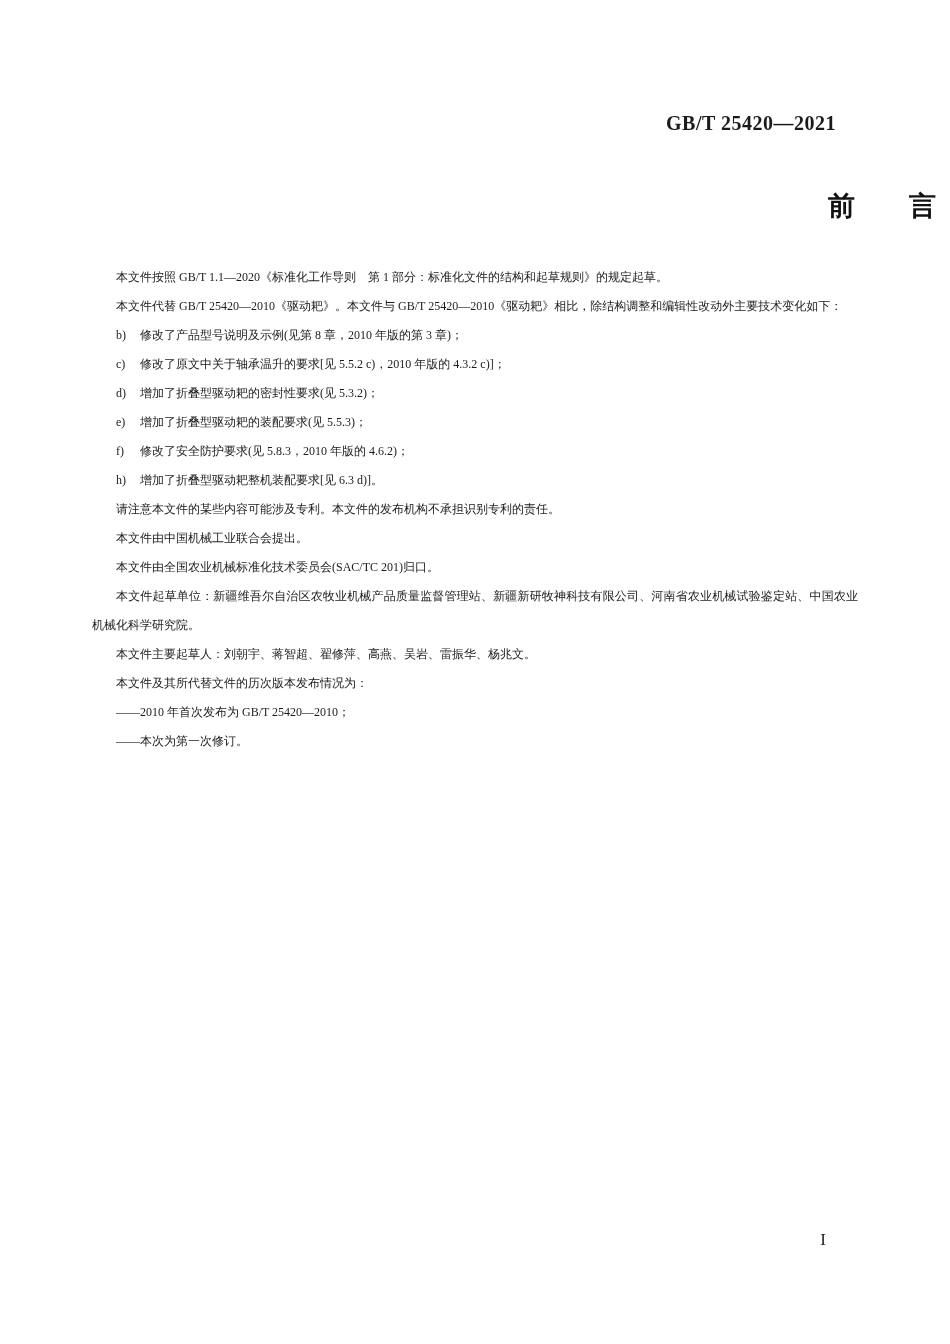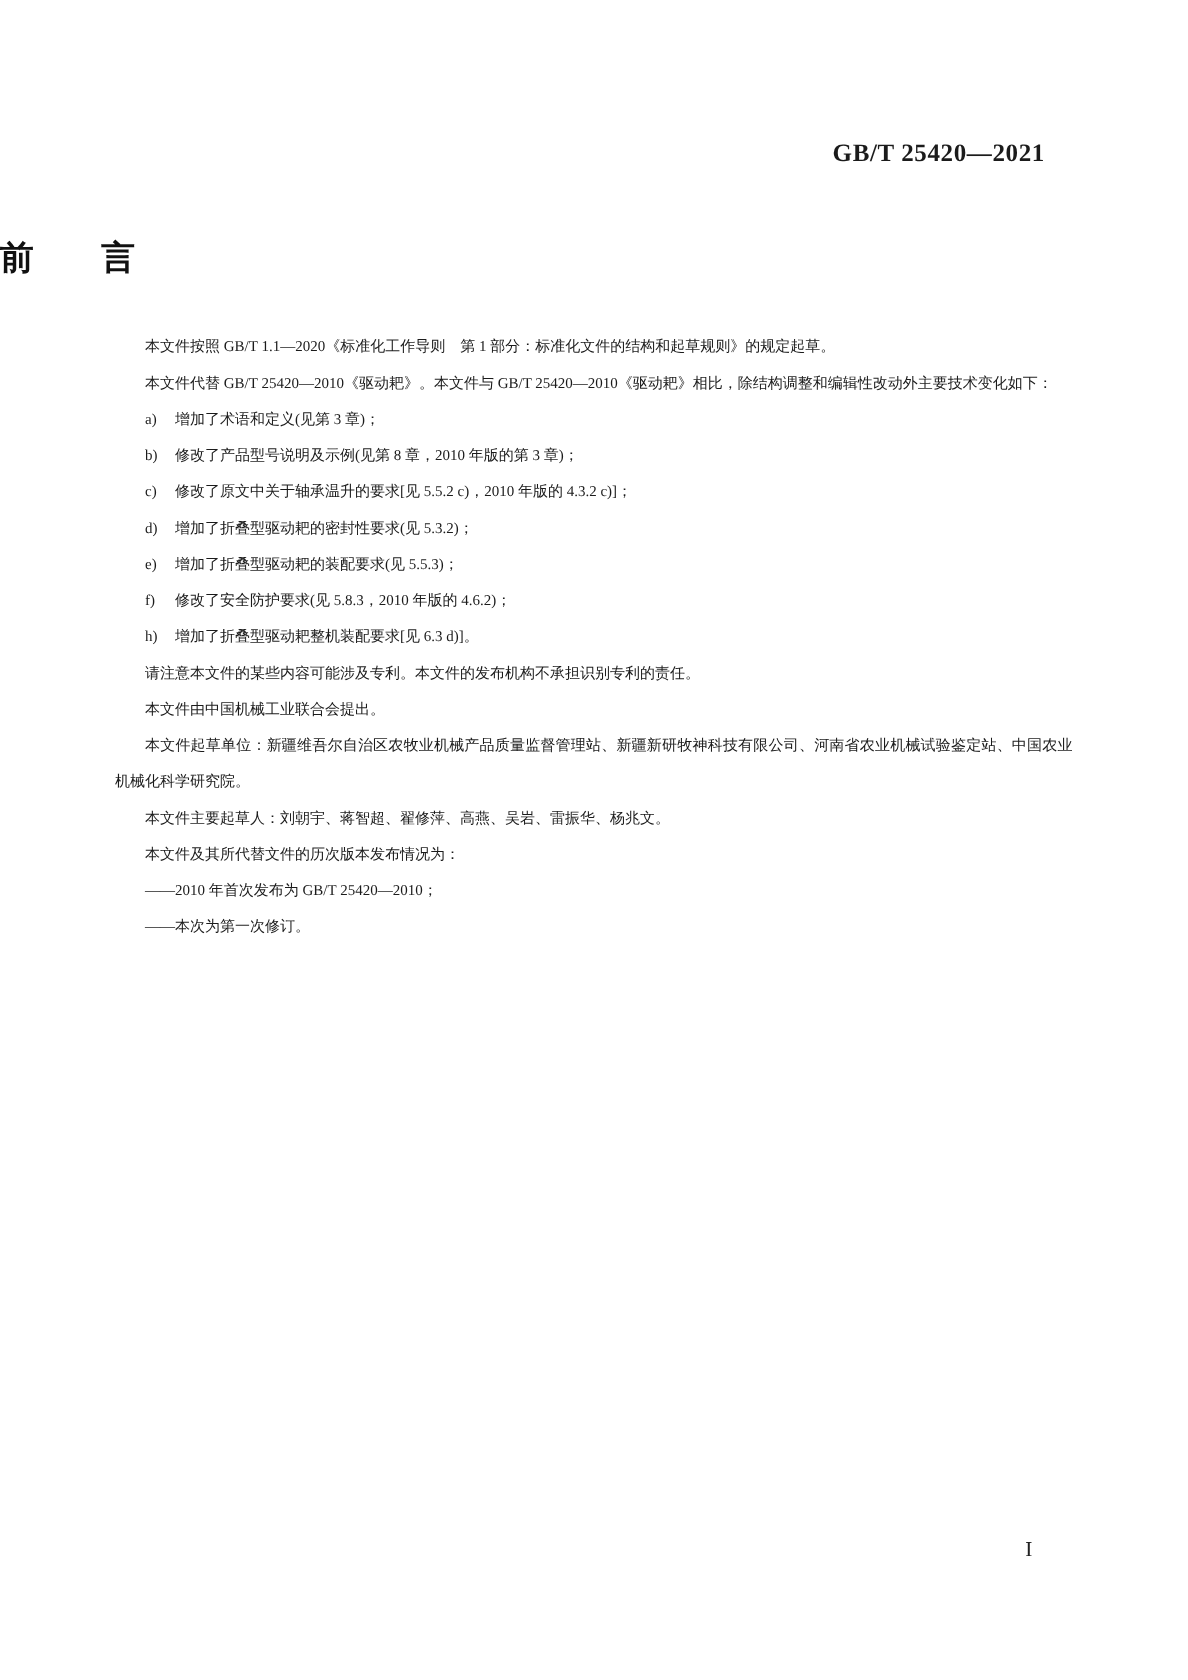--- a/index.html
+++ b/index.html
@@ -24,21 +24,21 @@
     font-weight: bold;
     letter-spacing: 0.5px;
     font-family: "Liberation Serif", "DejaVu Serif", serif;
   }
   .doc-title {
     position: absolute;
     top: 188px;
     left: 0;
     width: 100%;
     margin: 0;
-    text-align: left;
+    text-align: right;
     font-size: 27px;
     font-weight: 700;
     font-family: "Liberation Sans", "DejaVu Sans", sans-serif;
     color: #111;
   }
   .body-block {
     position: absolute;
     top: 263px;
     left: 92px;
     width: 766px;
@@ -85,23 +85,20 @@
 
   <h1 class="doc-title">前　　言</h1>
 
   <div class="body-block">
 
     <p class="para">本文件按照 GB/T 1.1—2020《标准化工作导则　第 1 部分：标准化文件的结构和起草规则》的规定起草。</p>
     <p class="para">本文件代替 GB/T 25420—2010《驱动耙》。本文件与 GB/T 25420—2010《驱动耙》相比，除结构调整和编辑性改动外主要技术变化如下：</p>
 
     <ul class="change-list">
       <li class="change-item">
-        <span class="change-label">a)</span><span>增加了术语和定义(见第 3 章)；</span>
-      </li>
-      <li class="change-item">
         <span class="change-label">b)</span><span>修改了产品型号说明及示例(见第 8 章，2010 年版的第 3 章)；</span>
       </li>
       <li class="change-item">
         <span class="change-label">c)</span><span>修改了原文中关于轴承温升的要求[见 5.5.2 c)，2010 年版的 4.3.2 c)]；</span>
       </li>
       <li class="change-item">
         <span class="change-label">d)</span><span>增加了折叠型驱动耙的密封性要求(见 5.3.2)；</span>
       </li>
       <li class="change-item">
         <span class="change-label">e)</span><span>增加了折叠型驱动耙的装配要求(见 5.5.3)；</span>
@@ -109,20 +106,21 @@
       <li class="change-item">
         <span class="change-label">f)</span><span>修改了安全防护要求(见 5.8.3，2010 年版的 4.6.2)；</span>
       </li>
       <li class="change-item">
         <span class="change-label">h)</span><span>增加了折叠型驱动耙整机装配要求[见 6.3 d)]。</span>
       </li>
     </ul>
 
     <p class="para">请注意本文件的某些内容可能涉及专利。本文件的发布机构不承担识别专利的责任。</p>
     <p class="para">本文件由中国机械工业联合会提出。</p>
+    <p class="para">本文件由全国农业机械标准化技术委员会(SAC/TC 201)归口。</p>
     <p class="para">本文件起草单位：新疆维吾尔自治区农牧业机械产品质量监督管理站、新疆新研牧神科技有限公司、河南省农业机械试验鉴定站、中国农业机械化科学研究院。</p>
     <p class="para">本文件主要起草人：刘朝宇、蒋智超、翟修萍、高燕、吴岩、雷振华、杨兆文。</p>
     <p class="para">本文件及其所代替文件的历次版本发布情况为：</p>
 
     <p class="para">——2010 年首次发布为 GB/T 25420—2010；</p>
     <p class="para">——本次为第一次修订。</p>
 
   </div>
 
   <div class="page-number">I</div>

